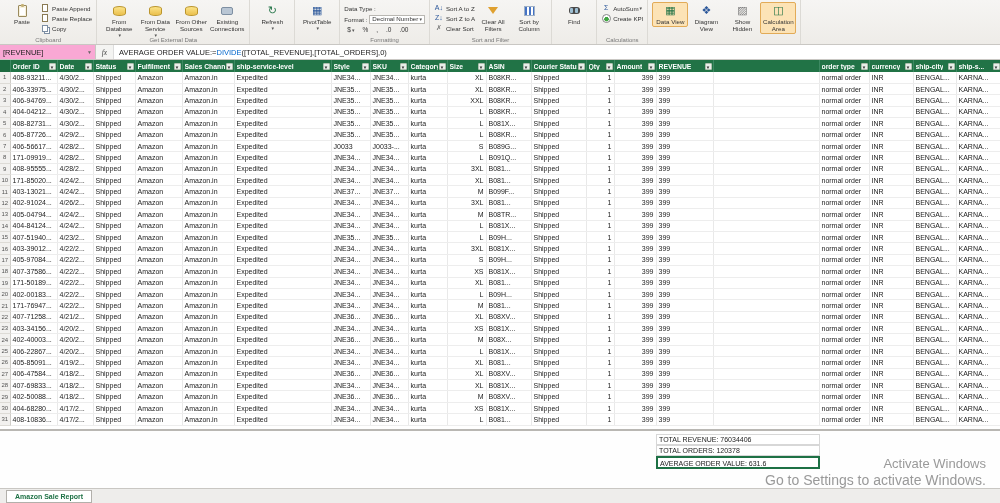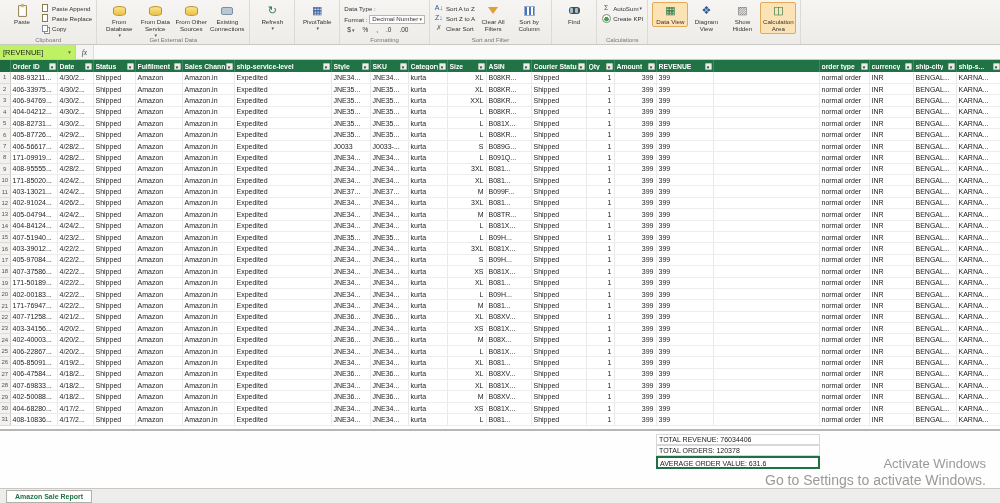--- a/index.html
+++ b/index.html
@@ -52,21 +52,21 @@
   .dd-arrow { font-size:5px; color:#555; margin-left:1px; }
 
   .fmtcol { display:flex; flex-direction:column; gap:1px; padding-top:1px; }
   .fmt-row { display:flex; align-items:center; height:10px; font-size:6.2px; color:#333; white-space:nowrap; gap:2px; }
   .fmt-drop { border:1px solid #b9b7b2; background:#fff; padding:0 2px; height:9px; line-height:8px; display:inline-flex; align-items:center; }
   .tinybtn { border:1px solid transparent; padding:0 2px; height:9px; line-height:8px; font-size:6.5px; color:#333; display:inline-flex; align-items:center; }
 
   
   .formula-bar { position:absolute; top:45px; left:0; right:0; height:15px; background:#fafaf9;
     border-bottom:1px solid #c9c7c3; display:flex; align-items:stretch; font-size:7.5px; }
-  .name-box { width:76px; background:#bef264; border-right:1px solid #c9c7c3; display:flex; align-items:center; padding:0 3px; }
+  .name-box { width:96px; background:#f9a8d4; border-right:1px solid #c9c7c3; display:flex; align-items:center; padding:0 3px; }
   .name-box .nb-dd { margin-left:auto; font-size:5px; color:#666; }
   .fx-btn { width:18px; display:flex; align-items:center; justify-content:center;
     font-style:italic; font-family:"Liberation Serif", serif; color:#444; border-right:1px solid #ddd; background:#f4f4f2; }
   .formula-text { display:flex; align-items:center; padding:0 5px; white-space:nowrap; background:#fff; flex:1; }
   .fn-name { color:#0066cc; }
 
   
   .grid { position:absolute; top:60px; left:0; width:1000px; height:369px; overflow:hidden; background:#fff; }
   table { border-collapse:collapse; table-layout:fixed; width:1001px; }
   th { background:#217346; color:#fff; font-size:6.8px; font-weight:bold; height:12px;
@@ -285,20 +285,25 @@
     </div>
   </div>
 </div>
 
 <div class="formula-bar">
   <div class="name-box">
     <span>[REVENUE]</span>
     <span class="nb-dd">▼</span>
   </div>
   <div class="fx-btn">fx</div>
+  <div class="formula-text">
+    <span>AVERAGE ORDER VALUE:=</span>
+      <span class="fn-name">DIVIDE</span>
+      <span>([TOTAL_REVENUE],[TOTAL_ORDERS],0)</span>
+  </div>
 </div>
 
 <div class="grid">
   <table>
     <colgroup>
         <col style="width: 10px;">
         <col style="width: 47px;">
         <col style="width: 36px;">
         <col style="width: 42px;">
         <col style="width: 47px;">

